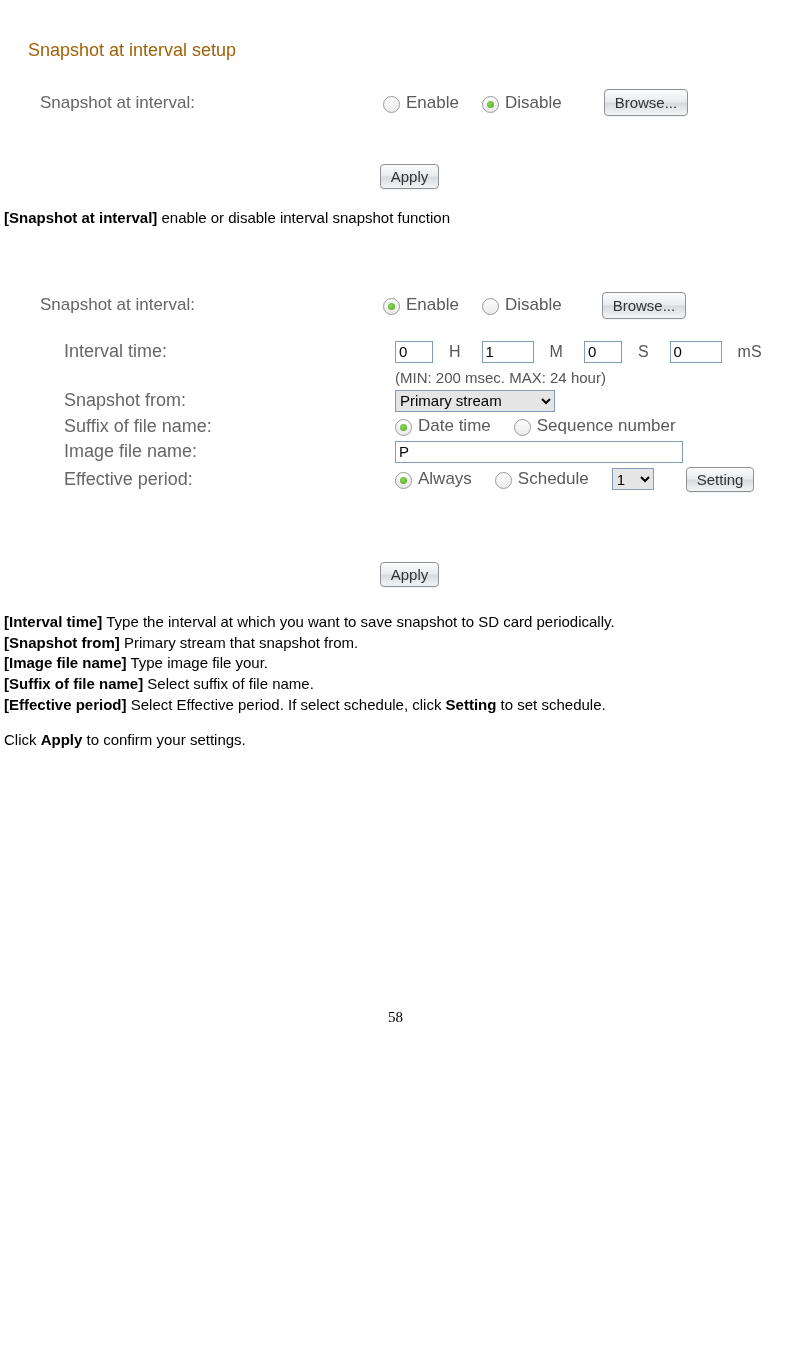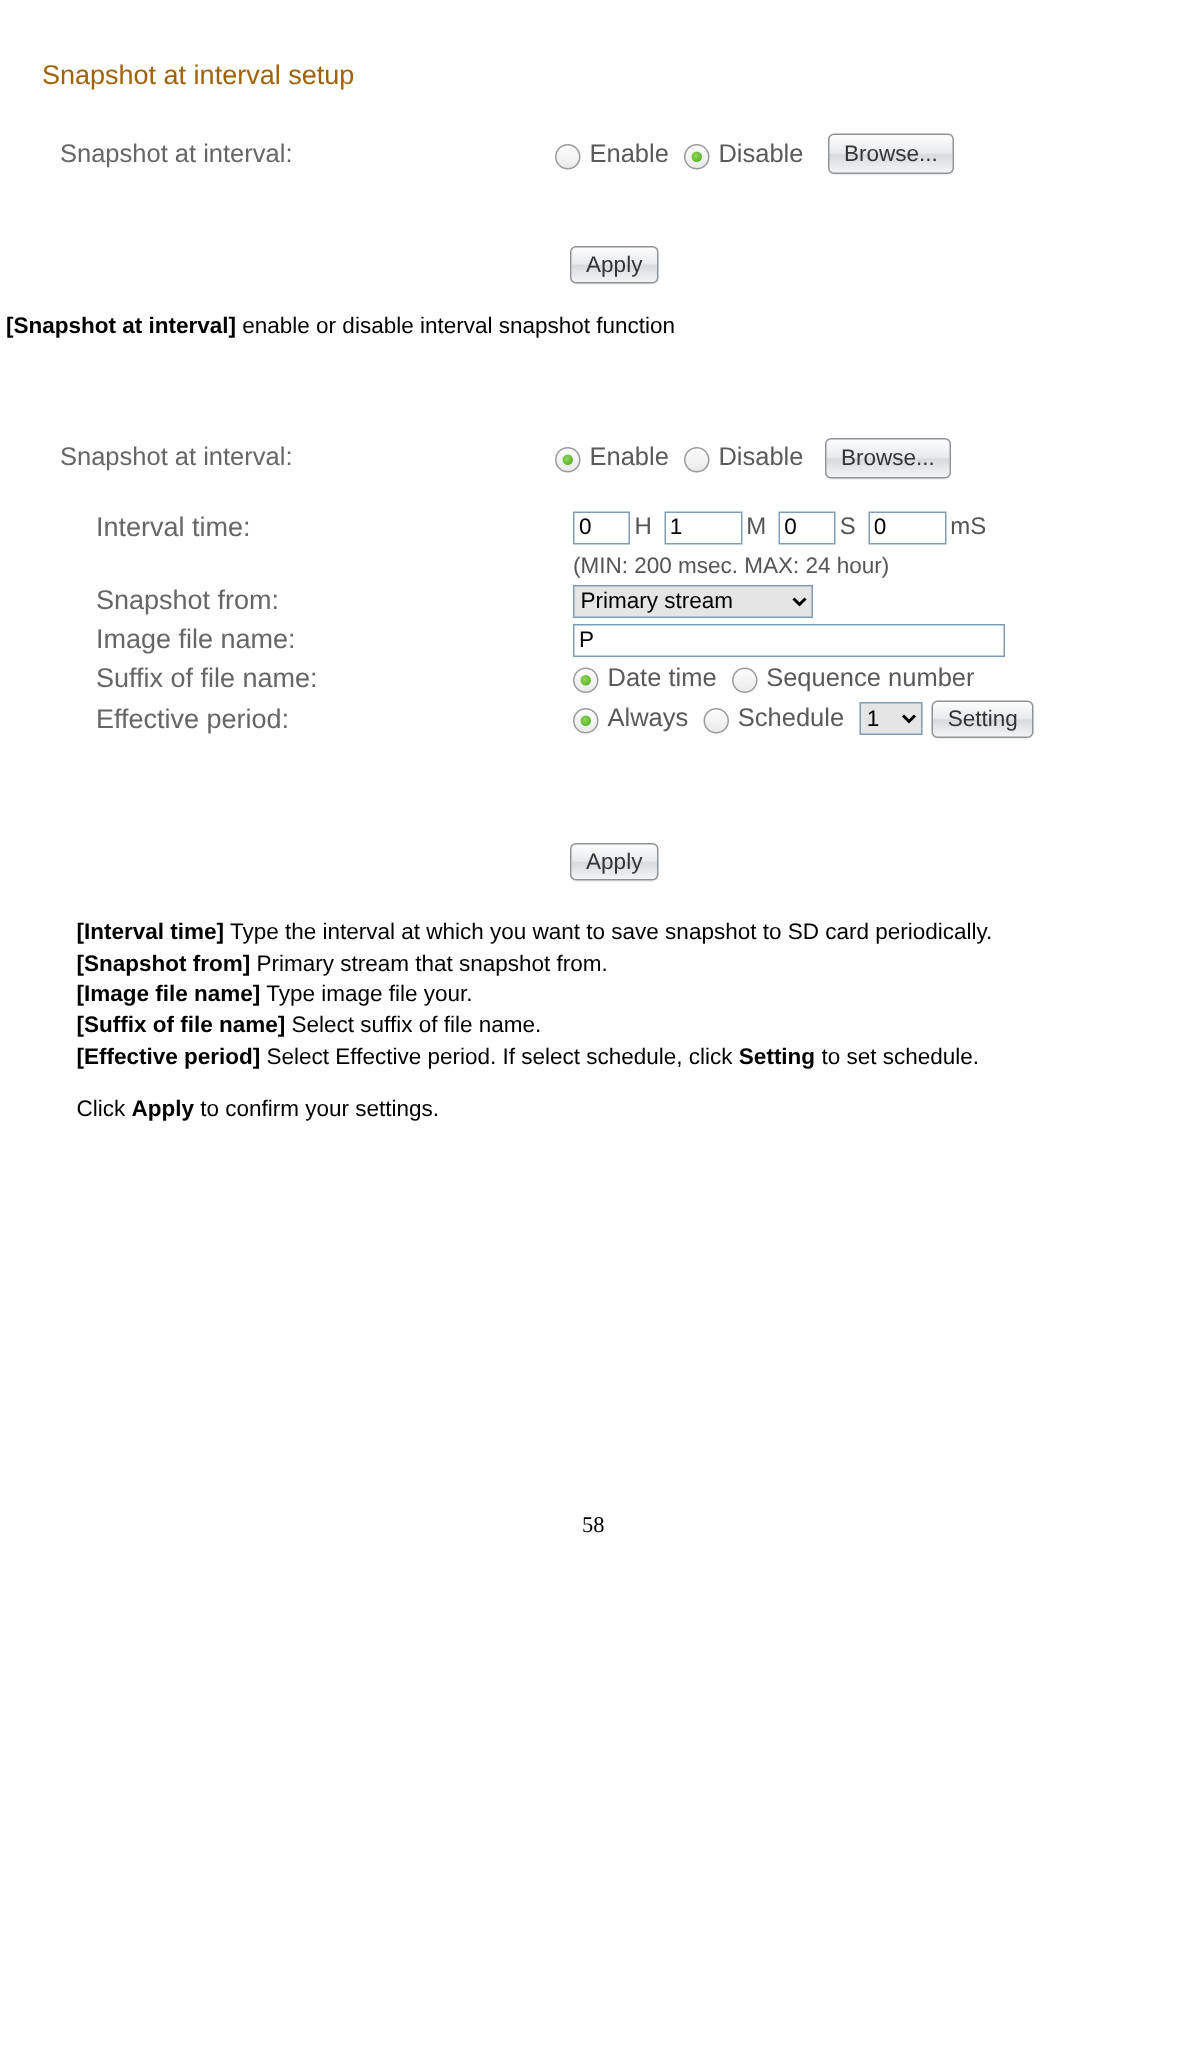--- a/index.html
+++ b/index.html
@@ -1,39 +1,39 @@
 <!DOCTYPE html>
 <html><head>
 <meta charset="utf-8">
 <style>
   html,body{margin:0;padding:0;background:#fff;}
   body{font-family:Arial,Helvetica,sans-serif;font-size:15px;color:#000;width:791px;}
   .page{padding:4px 0 0 0;}
   h2.title{font-family:Arial,sans-serif;font-size:20px;font-weight:bold;margin:0 0 28px 0;padding:0;}
   .panel{margin:0 0 0 28px;font-family:Verdana,Geneva,sans-serif;color:#5a5a5a;font-size:17px;}
   .panel-heading{font-size:18px;color:#a16207;margin:36px 12px 28px 0;}
-  .row{display:flex;align-items:center;margin:4px 0;}
+  .row{display:flex;align-items:center;margin:4px 0;gap:13px;}
   .lbl{width:330px;color:#666;font-size:17px;padding-left:12px;}
   .lbl-indent{width:318px;color:#666;font-size:18px;padding-left:36px;}
   .radio{display:inline-flex;align-items:flex-end;margin-right:10px;}
   .radio-icon{width:15px;height:15px;border:1px solid #9a9a9a;border-radius:50%;display:inline-flex;align-items:center;justify-content:center;background:linear-gradient(#fdfdfd,#eaeaea);margin-right:6px;flex:none;}
   .radio-icon.selected::after{content:"";width:7px;height:7px;border-radius:50%;background:radial-gradient(circle at 40% 40%,#8fd65a,#4aa818);}
   .btn{display:inline-flex;align-items:center;justify-content:center;border:1px solid #8d9296;border-radius:4px;background:linear-gradient(#fdfdfd,#e8eaec 48%,#d7dadd 52%,#f3f4f5);color:#333;font-family:Verdana,Geneva,sans-serif;font-size:15px;padding:3px 10px;box-shadow:0 1px 0 rgba(0,0,0,.05);min-height:22px;}
   .btn.big{font-size:15px;padding:4px 10px;}
   input[type=text].fake{font-family:Arial,sans-serif;font-size:15px;color:#000;border:1px solid #7f9db9;height:20px;padding:0 3px;background:#fff;}
   .w30{width:30px;}
   .w44{width:44px;}
   .w280{width:280px;}
   select.fake{font-family:Arial,sans-serif;font-size:15px;border:1px solid #7f9db9;height:22px;background:#e5e5e5;}
   .unit{display:inline-block;margin:0 8px 0 3px;color:#555;font-size:16px;}
   .apply-holder{width:100%;display:flex;justify-content:center;margin:48px 0 20px 0;}
   .hint{color:#555;font-size:15px;margin-top:2px;}
   .para{font-family:Arial,sans-serif;font-size:15px;color:#000;margin:0 0 2px 4px;line-height:1.25;}
   .para .bold{font-weight:bold;}
-  .desc-block{margin:26px 0 0 0;padding-left:47px;}
+  .desc-block{margin:26px 0 0 0;}
   .pagenum{text-align:center;font-family:"Times New Roman",serif;font-size:15px;margin-top:260px;padding-bottom:16px;}
 </style>
 </head>
 <body>
 
 <div class="page">
 
 
   <div class="panel">
     <div class="panel-heading">Snapshot at interval setup</div>
@@ -98,34 +98,34 @@
     </div>
 
     <div class="row">
       <div class="lbl-indent">Snapshot from:</div>
       <select class="fake" style="width:160px;">
         <option>Primary stream</option>
       </select>
     </div>
 
     <div class="row">
-      <div class="lbl-indent">Image file name:</div>
-      <input type="text" class="fake w280" value="P" style="">
-    </div>
-
-    <div class="row">
       <div class="lbl-indent">Suffix of file name:</div>
       <label class="radio">
         <span class="radio-icon selected"></span>
         <span>Date time</span>
       </label>
       <label class="radio">
         <span class="radio-icon"></span>
         <span>Sequence number</span>
       </label>
+    </div>
+
+    <div class="row">
+      <div class="lbl-indent">Image file name:</div>
+      <input type="text" class="fake w280" value="P" style="">
     </div>
 
     <div class="row">
       <div class="lbl-indent">Effective period:</div>
       <label class="radio">
         <span class="radio-icon selected"></span>
         <span>Always</span>
       </label>
       <label class="radio">
         <span class="radio-icon"></span>

